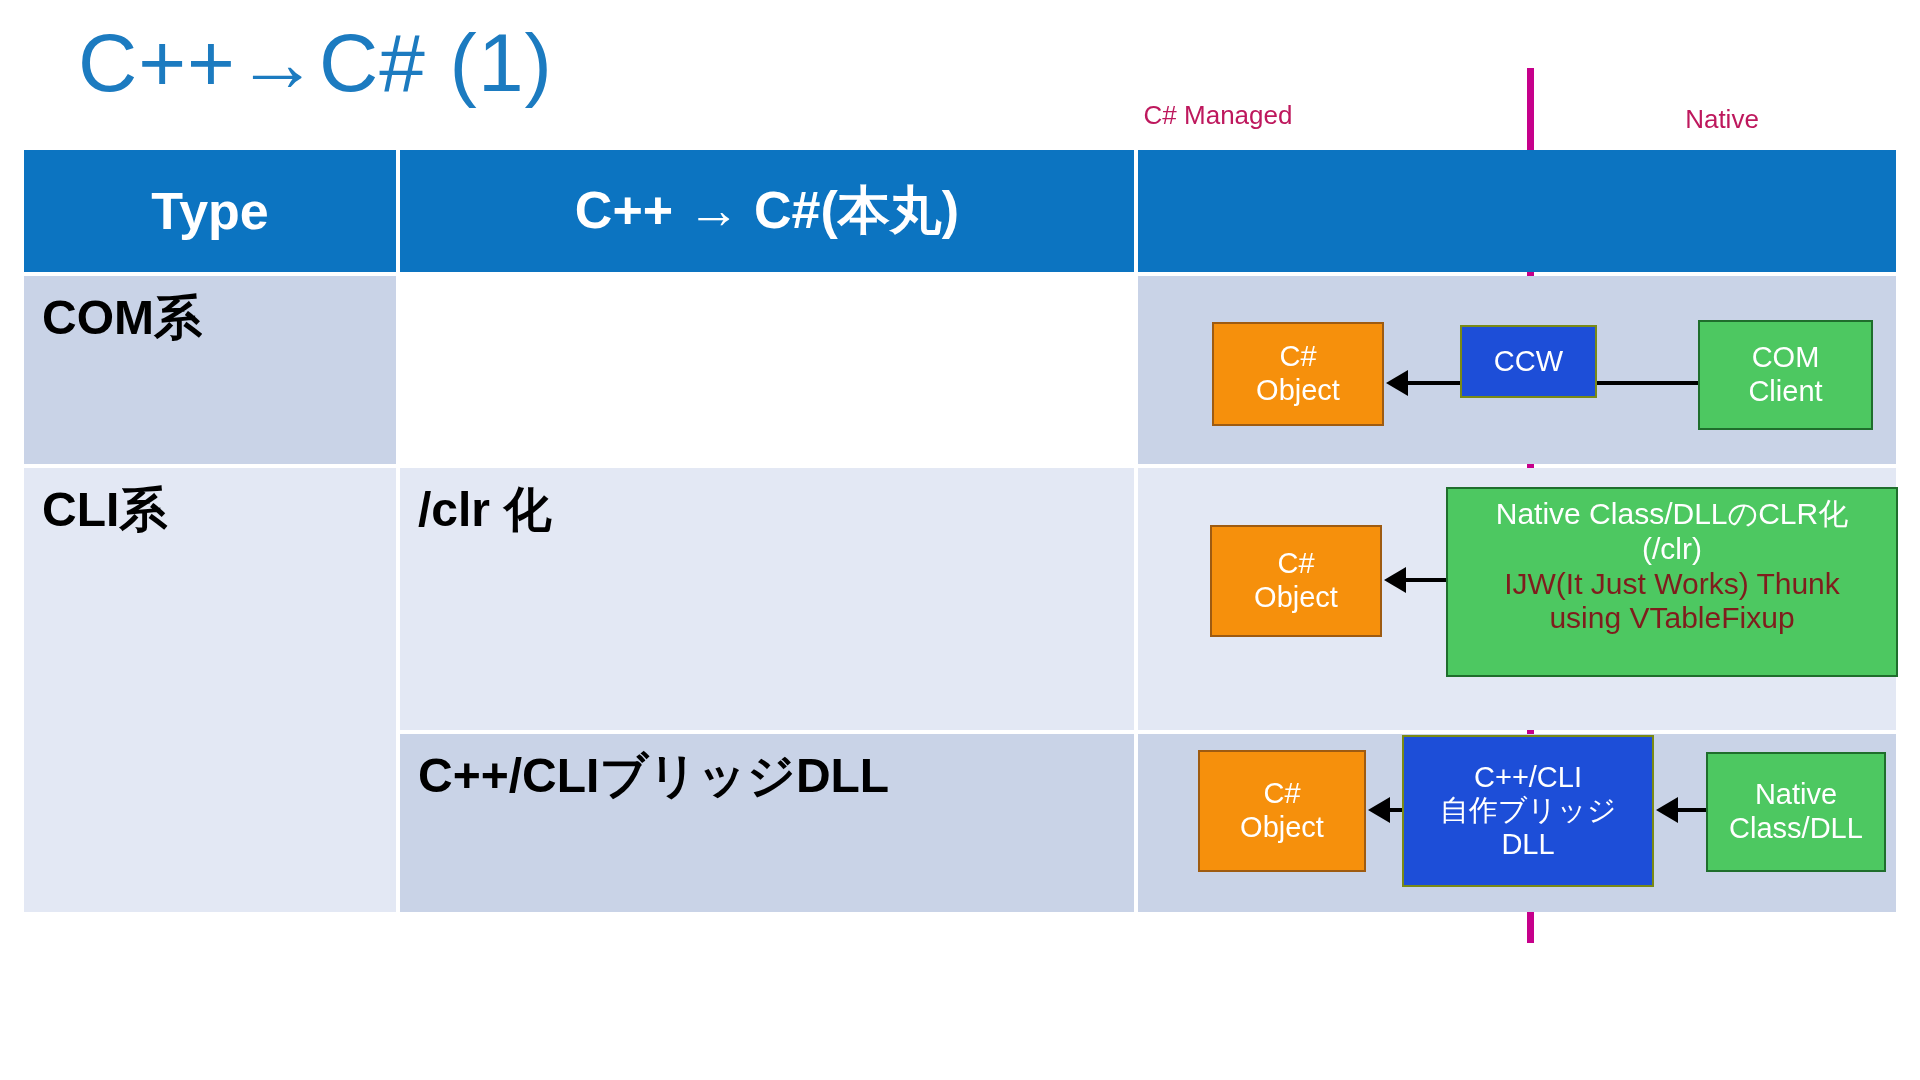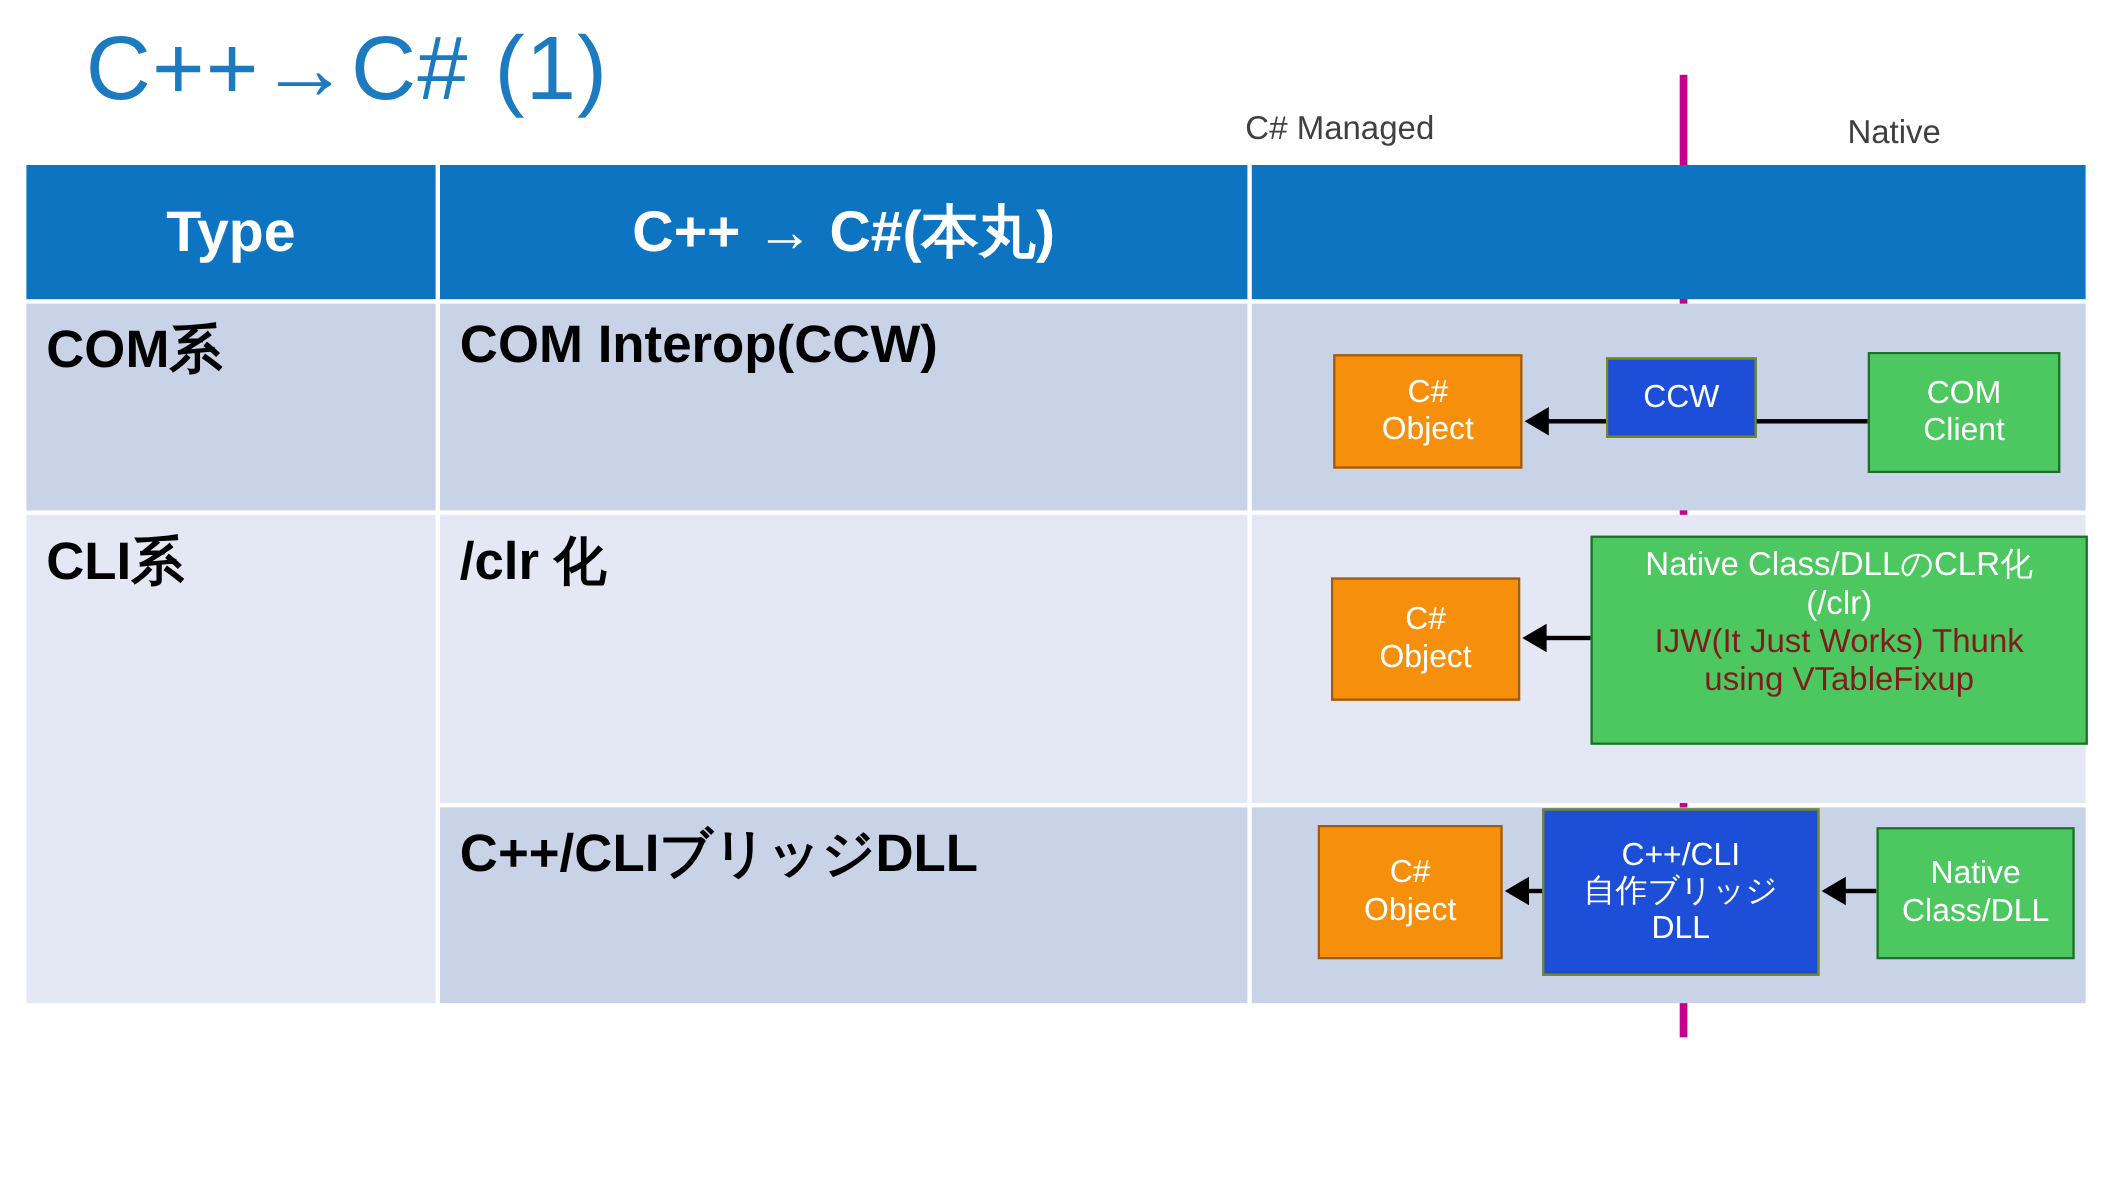--- a/index.html
+++ b/index.html
@@ -17,22 +17,22 @@
     font-size: 82px; line-height: 1;
     color: #1C7BC0;
     font-weight: 300;
     letter-spacing: 1px;
     white-space: nowrap;
   }
 
   
   .zone-label {
     position: absolute;
-    font-size: 30px;
-    color: #404040;
+    font-size: 26px;
+    color: #be185d;
     font-weight: 300;
     white-space: nowrap;
   }
   #zone-managed { left: 1218px; top: 100px; transform: translateX(-50%); }
   #zone-native  { left: 1722px; top: 104px; transform: translateX(-50%); }
 
   
   #boundary-line {
     position: absolute;
     left: 1527px; top: 68px;
@@ -114,23 +114,20 @@
       <span>Type</span>
     </div>
     <div class="cell hdr" style="left:376px; top:0px; width:734px; height:122px;">
       <span>C++ → C#(本丸)</span>
     </div>
     <div class="cell hdr hdr-blank" style="left:1114px; top:0px; width:758px; height:122px;"></div>
 
     <div class="cell band-dark" style="left:0px; top:126px; width:372px; height:188px;">
       <div class="body-text" style="height:100%;">COM系</div>
     </div>
-    <div class="cell band-dark" style="left:376px; top:126px; width:734px; height:188px;">
-      <div class="body-text" style="height:100%;">COM Interop(CCW)</div>
-    </div>
     <div class="cell band-dark" style="left:1114px; top:126px; width:758px; height:188px;"></div>
 
     <div class="cell band-light" style="left:0px; top:318px; width:372px; height:444px;">
       <div class="body-text" style="height:100%;">CLI系</div>
     </div>
     <div class="cell band-light" style="left:376px; top:318px; width:734px; height:262px;">
       <div class="body-text" style="height:100%;">/clr 化</div>
     </div>
     <div class="cell band-light" style="left:1114px; top:318px; width:758px; height:262px;"></div>
 

